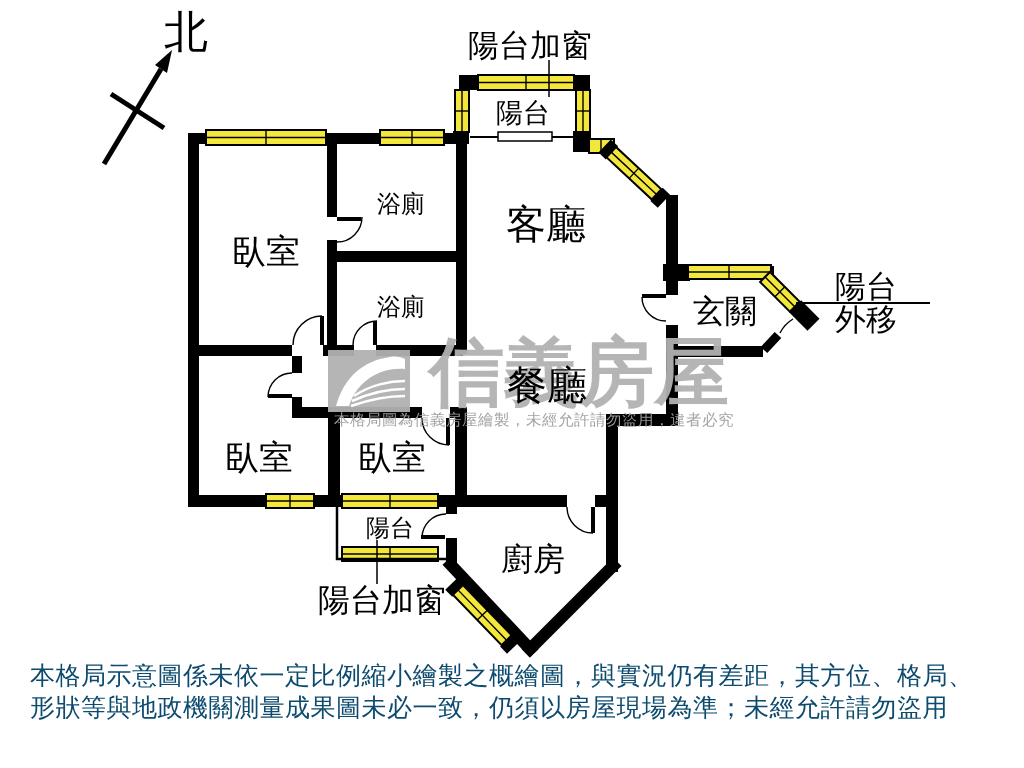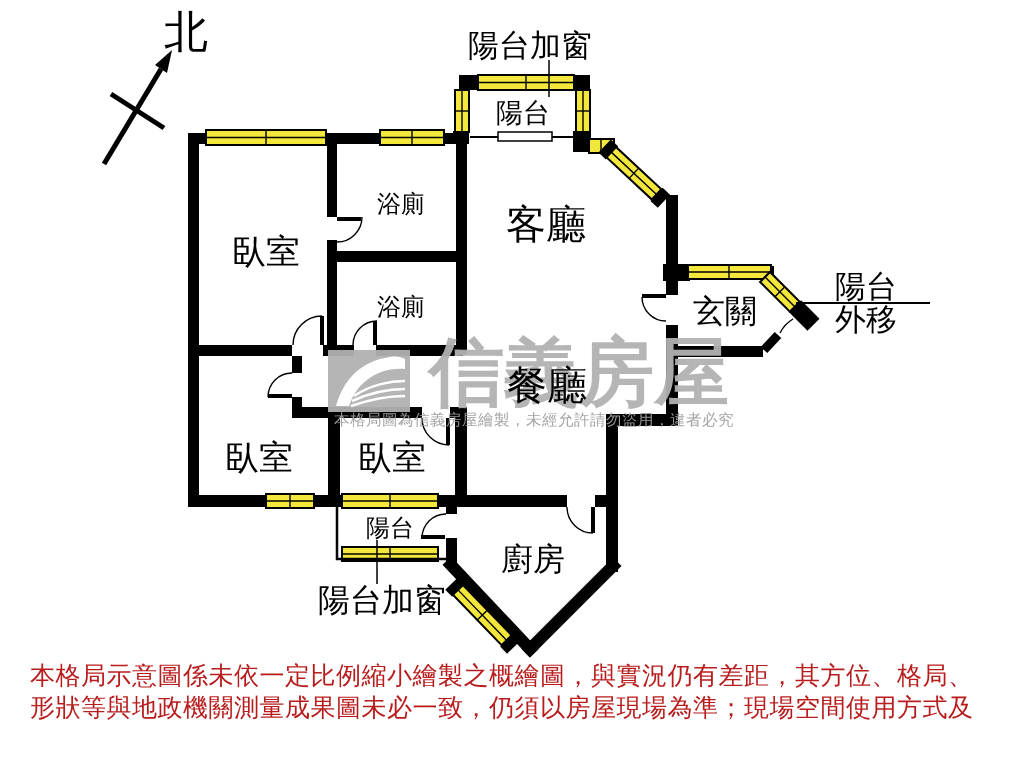--- a/index.html
+++ b/index.html
@@ -7,21 +7,21 @@
          font-family:"Liberation Serif",serif;}
   svg text{font-family:"Liberation Serif",serif;}
   .room-label{fill:#000;}
   .wall{fill:#000;}
   .win{fill:#f3e73b;stroke:#000;stroke-width:2;}
   .winline{stroke:#000;stroke-width:1.4;}
   .thin{stroke:#000;fill:none;}
   .arc{stroke:#000;stroke-width:1.4;fill:none;}
   .leaf{stroke:#000;stroke-width:4;}
   .disclaimer{position:absolute;left:30px;top:660px;width:975px;
-      font-size:25px;line-height:32px;color:#b91c1c;letter-spacing:0.5px;}
+      font-size:25px;line-height:32px;color:#0c4a6e;letter-spacing:0.5px;}
 </style>
 </head>
 <body>
 
 <div class="stage">
 <svg width="1024" height="768" viewBox="0 0 1024 768">
 
   <g class="wall">
 
     <rect x="188" y="133" width="11" height="374"></rect>
@@ -240,15 +240,15 @@
     <text class="room-label" text-anchor="middle" x="186" y="47" font-size="44">北</text>
     <line x1="104" y1="164" x2="161" y2="69" stroke="#000" stroke-width="5"></line>
     <polygon points="172,50 167,73 155,65" fill="#000"></polygon>
     <line x1="111" y1="94" x2="164" y2="128" stroke="#000" stroke-width="5"></line>
   </g>
 </svg>
 
   
   <div class="disclaimer">
     <div>本格局示意圖係未依一定比例縮小繪製之概繪圖，與實況仍有差距，其方位、格局、</div>
-    <div>形狀等與地政機關測量成果圖未必一致，仍須以房屋現場為準；現場空間使用方式及</div>
+    <div>形狀等與地政機關測量成果圖未必一致，仍須以房屋現場為準；未經允許請勿盜用</div>
   </div>
 </div>
 
 </body></html>

